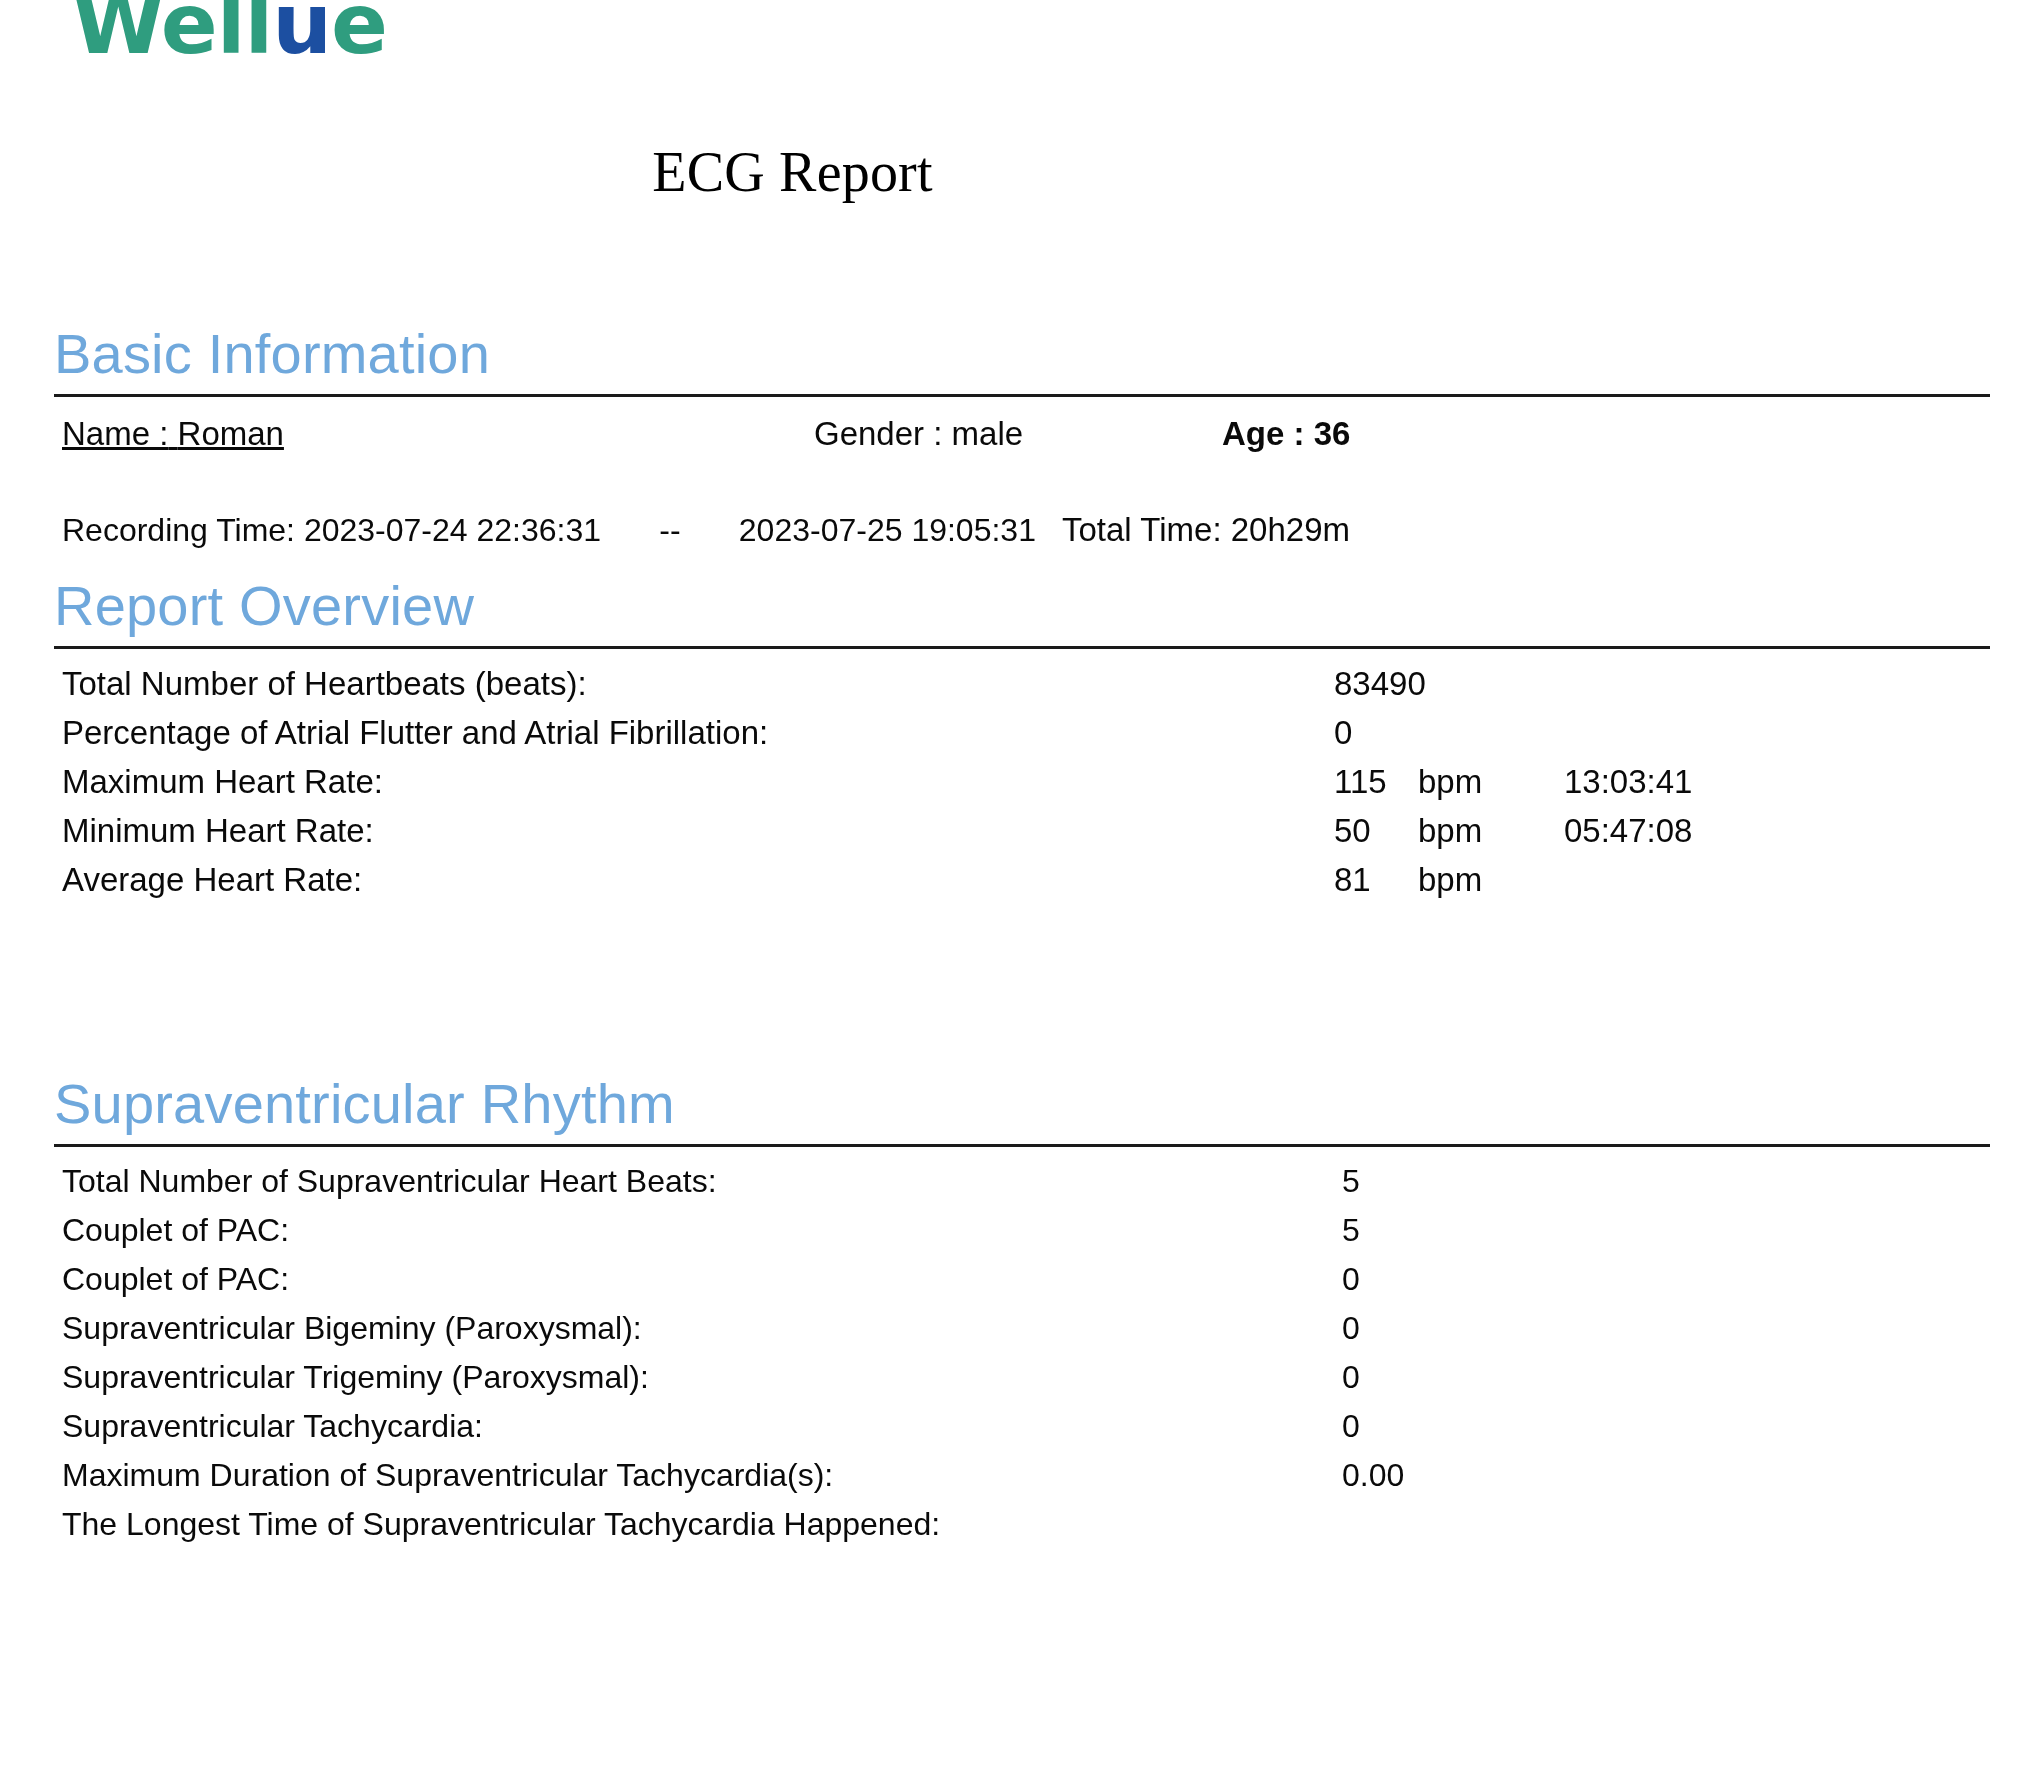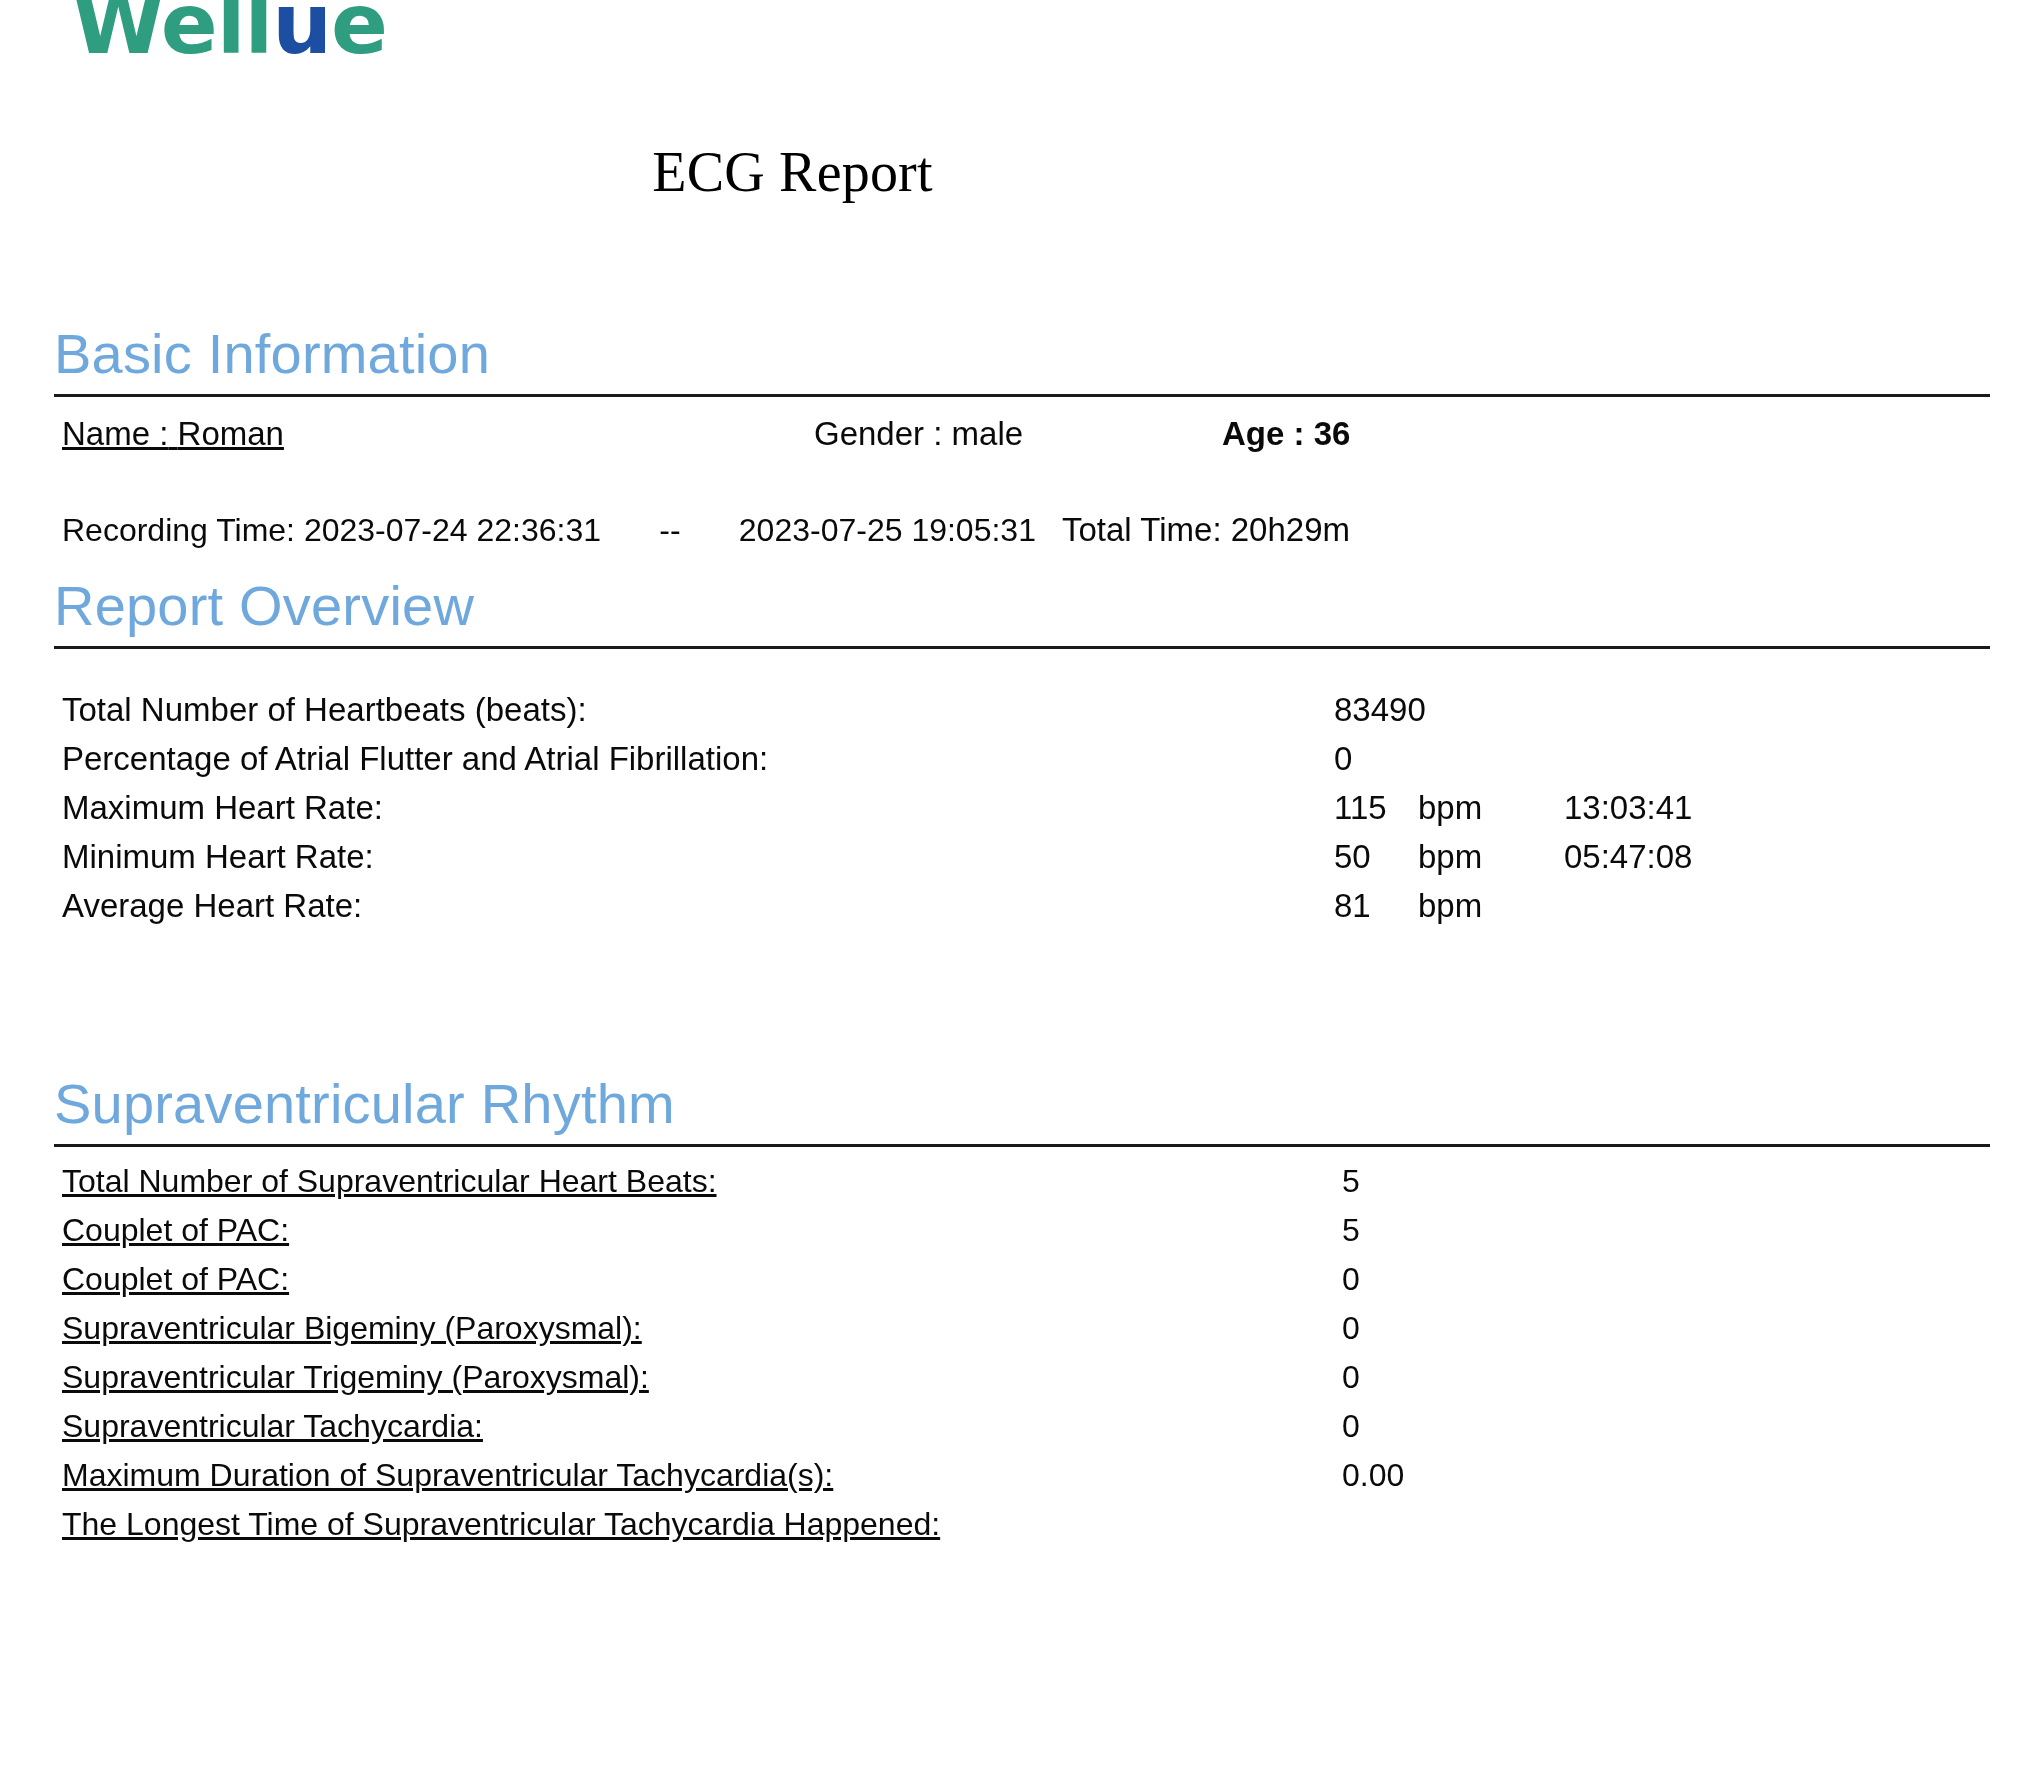--- a/index.html
+++ b/index.html
@@ -83,28 +83,28 @@
   .basic .c-age    { font-size: 33px; font-weight: bold; }
 
   .basic .c-rec    { width: 1000px; font-size: 32px; }
   .basic .c-total  { font-size: 33px; }
   .rec-label { }
   .rec-dash  { display: inline-block; width: 120px; text-align: center; }
   .rec-end   { }
 
   
   .overview .row { height: 49px; font-size: 33px; }
-  .overview .c-label { width: 1272px; margin-top: 26px; }
+  .overview .c-label { width: 1272px; }
   .overview .c-val   { width: 84px; }
   .overview .c-unit  { width: 146px; }
   .overview .c-time  { }
 
   
   .supra .row { height: 49px; font-size: 32px; }
-  .supra .c-label { width: 1280px; text-decoration: underline; }
+  .supra .c-label { width: 1280px; }
   .supra .c-val   { }
 </style>
 </head>
 <body>
 
 <div class="logo">
   <span class="seg-a">Well</span><span class="seg-b">u</span><span class="seg-c">e</span>
 </div>
 
 <div class="doc-title">ECG Report</div>

